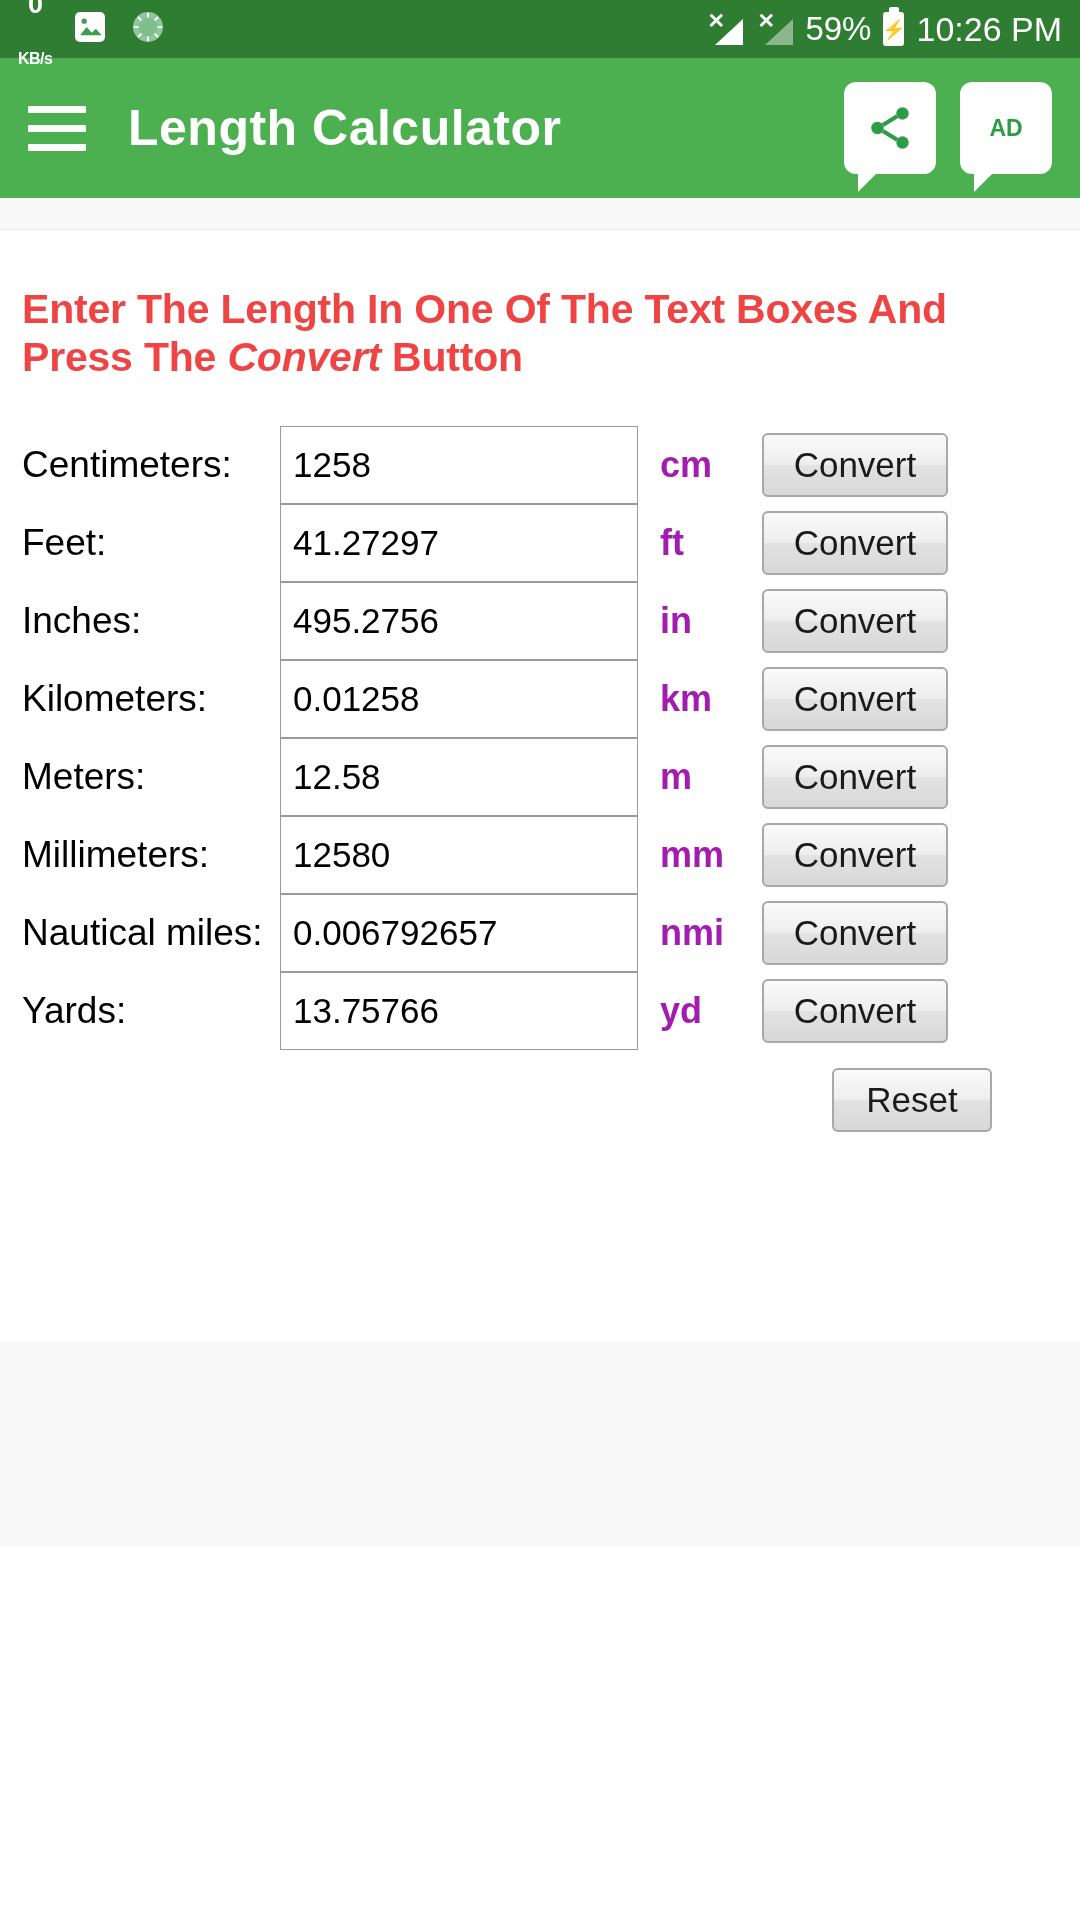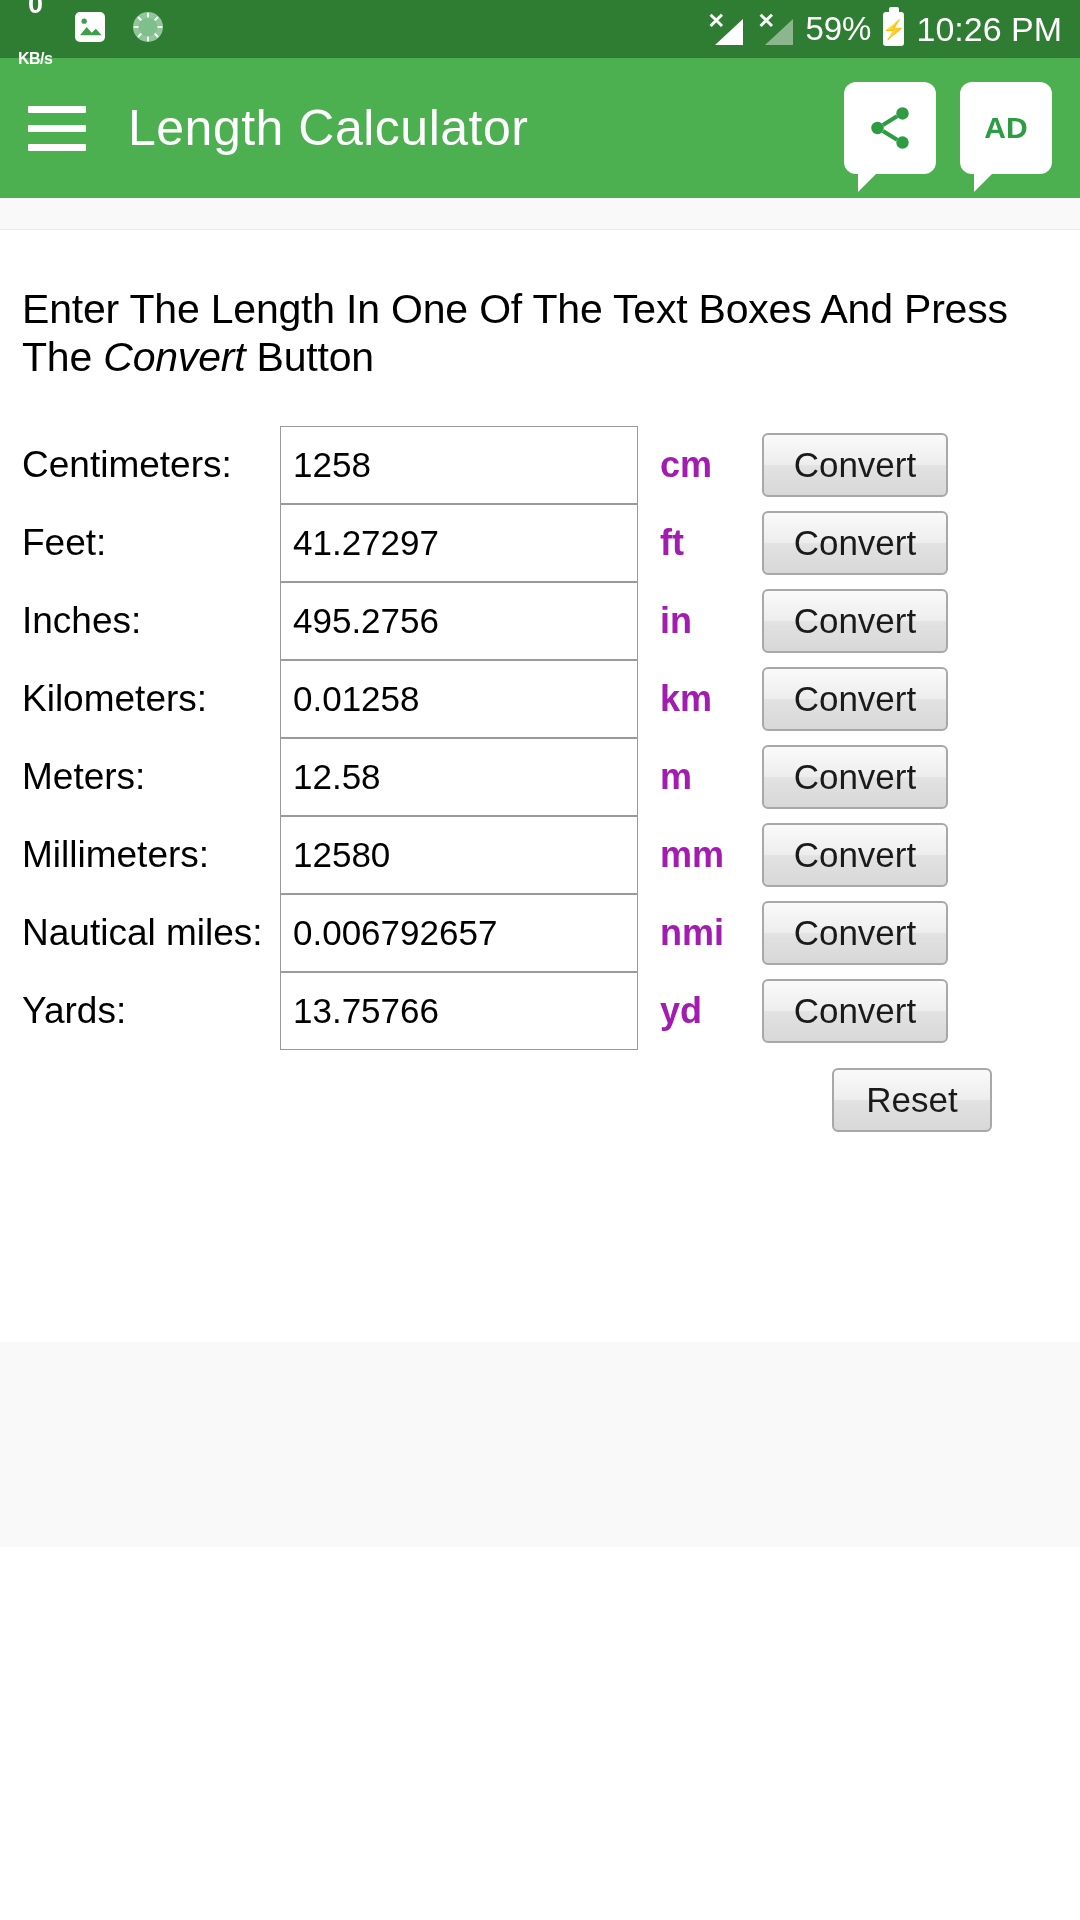--- a/index.html
+++ b/index.html
@@ -61,47 +61,47 @@
     height: 140px;
     background: #4caf50;
     display: flex;
     align-items: center;
     padding: 0 28px;
     color: #ffffff;
   }
   .hamburger { width: 58px; display: flex; flex-direction: column; gap: 12px; cursor: pointer; }
   .hamburger span { display: block; height: 7px; background: #ffffff; border-radius: 1px; }
   .app-title {
-    font-size: 50px; font-weight: normal; letter-spacing: 0.5px;
+    font-size: 50px; font-weight: bold; letter-spacing: 0.5px;
     margin-left: 42px; white-space: nowrap;
   }
   .app-actions { margin-left: auto; display: flex; align-items: center; gap: 24px; }
   .bubble {
     position: relative; width: 92px; height: 92px;
     background: #ffffff; border-radius: 12px;
     display: flex; align-items: center; justify-content: center;
   }
   .bubble::after {
     content: ""; position: absolute; bottom: -18px; left: 14px;
     width: 0; height: 0;
     border-left: 0 solid transparent;
     border-right: 24px solid transparent;
     border-top: 24px solid #ffffff;
   }
-  .bubble .ad-text { color: #2e9c43; font-size: 30px; font-weight: bold; letter-spacing: 0px; }
+  .bubble .ad-text { color: #2e9c43; font-size: 23px; font-weight: bold; letter-spacing: 0px; }
   .bubble svg { display: block; }
 
   
   .divider-strip { height: 32px; background: #f9f9f9; border-bottom: 1px solid #ececec; }
   .content { padding: 0 22px; background: #ffffff; }
 
   .instructions {
     font-size: 41px;
-    font-weight: normal;
-    color: #000000;
+    font-weight: bold;
+    color: #ef4444;
     line-height: 1.17;
     padding-top: 56px;
     padding-bottom: 44px;
     letter-spacing: -0.2px;
   }
   .instructions i { font-style: italic; }
 
   table.conv { border-collapse: collapse; width: 100%; }
   table.conv td { padding: 0; vertical-align: middle; margin-left: 33px; }
 

